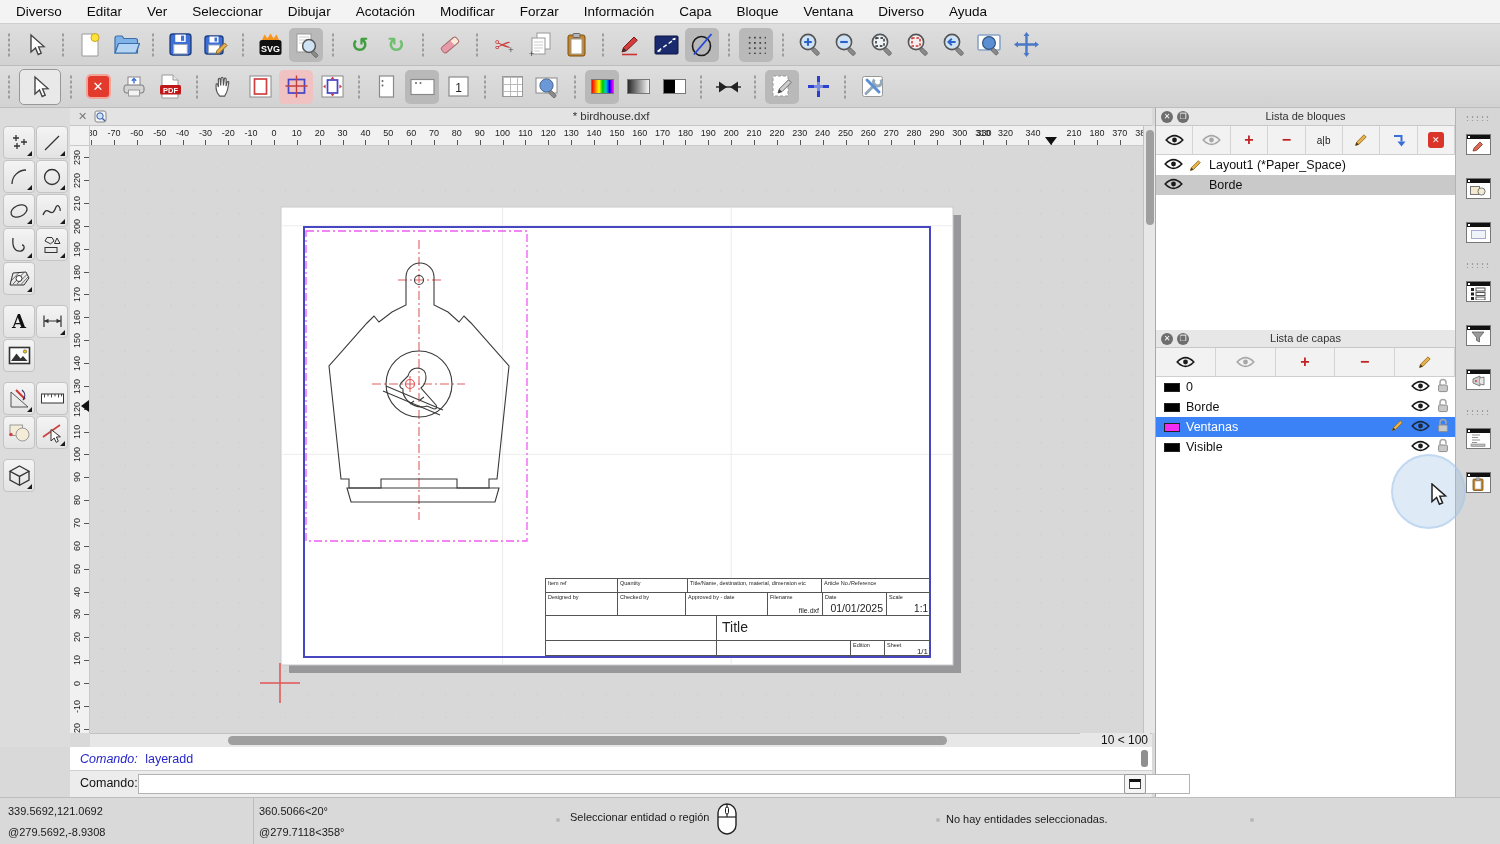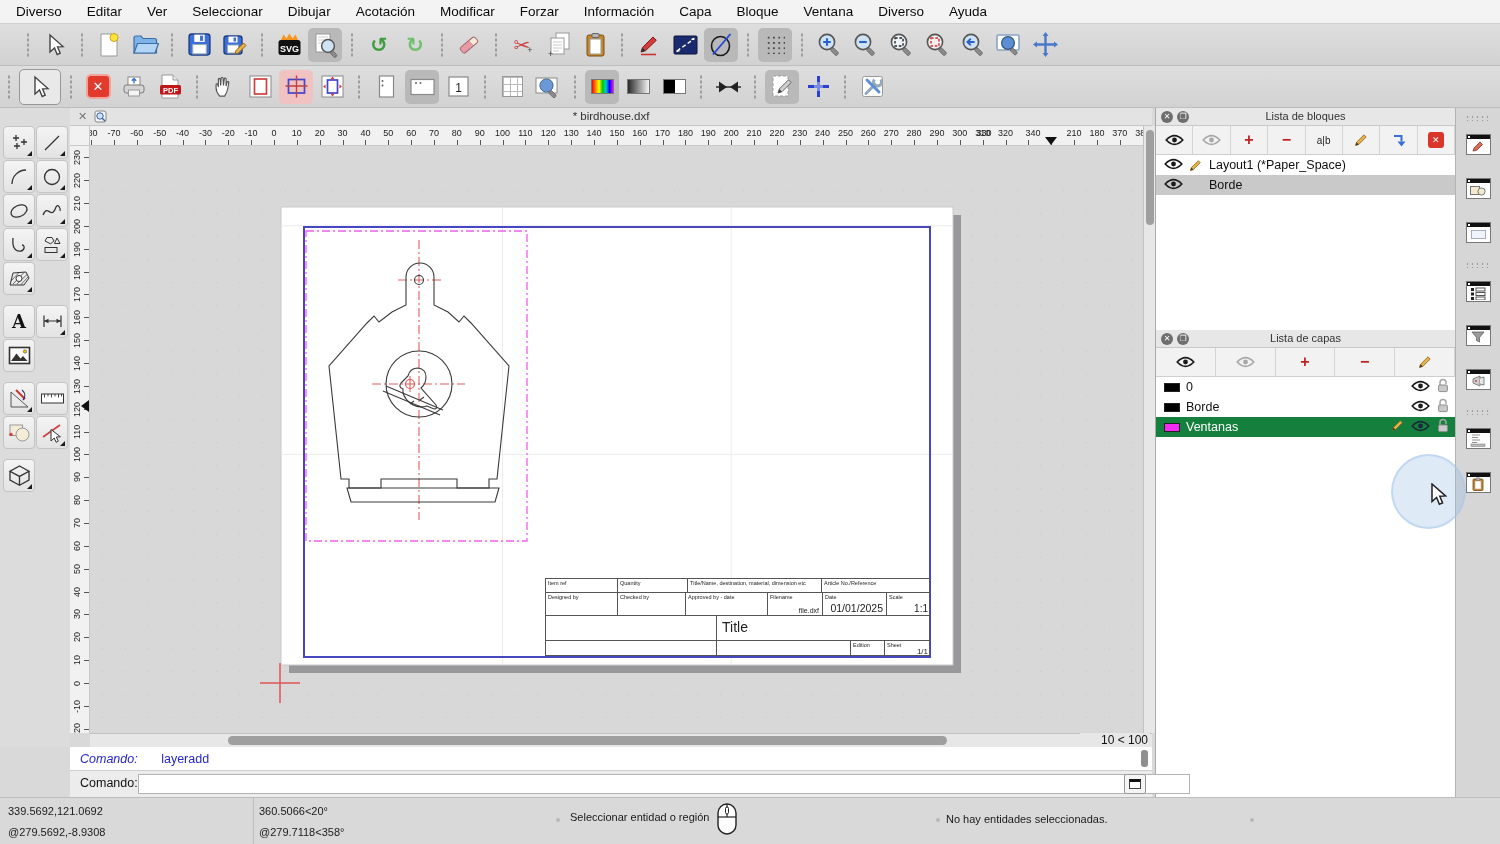--- a/index.html
+++ b/index.html
@@ -4,21 +4,21 @@
 <style>
   *{margin:0;padding:0;box-sizing:border-box;}
   html,body{width:1500px;height:844px;overflow:hidden;}
   body{font-family:"Liberation Sans","DejaVu Sans",sans-serif;background:#d9d9d9;color:#111;}
   #app{position:relative;width:1500px;height:844px;background:#d9d9d9;}
   
   .menubar{position:absolute;left:0;top:0;width:1500px;height:24px;background:#f3f3f3;border-bottom:1px solid #cfcfcf;display:flex;align-items:center;gap:25px;padding-left:16px;font-size:13.5px;color:#0a0a0a;}
   .menubar span{white-space:nowrap;}
   
   .tbrow{position:absolute;left:0;width:1500px;height:42px;background:linear-gradient(#dedede,#d2d2d2);border-bottom:1px solid #bdbdbd;display:flex;align-items:center;}
-  #tb1{top:24px;padding-left:19px;} #tb2{top:66px;}
+  #tb1{top:24px;} #tb2{top:66px;}
   .tbsep{width:4px;height:26px;margin:0 7px;background-image:radial-gradient(#9d9d9d 1px,transparent 1.2px);background-size:4px 5px;background-position:center;}
   .tbtn{width:34px;height:34px;border-radius:5px;display:flex;align-items:center;justify-content:center;flex:0 0 auto;margin:0 1px;}
   .tbtn.on{background:#b9b9b9;}
   .tbtn.pink{background:#f1c2c2;}
   .tbtn.outlined{width:42px;height:36px;border:1.5px solid #979797;background:#e9e9e9;}
   
   #palette{position:absolute;left:0;top:108px;width:70px;height:639px;background:#dcdcdc;padding:18px 0 0 3px;}
   .palrow{display:flex;gap:1px;margin-bottom:1px;}
   .palgap{height:9px;}
   .pal{width:32px;height:33px;background:linear-gradient(#f4f4f4,#e3e3e3);border:1px solid #c4c4c4;border-radius:4px;display:flex;align-items:center;justify-content:center;position:relative;}
@@ -56,21 +56,21 @@
   #layers-panel{top:330px;height:467px;}
   .phead{height:18px;background:#e7e7e7;border-bottom:1px solid #c8c8c8;position:relative;font-size:11px;color:#333;}
   .phead .ptitle{position:absolute;left:0;right:0;top:2px;text-align:center;}
   .pcirc{position:absolute;top:3px;width:12px;height:12px;border-radius:50%;background:#6e6e6e;color:#fff;font-size:8px;line-height:12px;text-align:center;}
   .ptools{display:flex;height:29px;background:#f2f2f2;border-bottom:1px solid #cfcfcf;}
   .ptb{flex:1;display:flex;align-items:center;justify-content:center;border-right:1px solid #d4d4d4;}
   .plist{overflow:hidden;}
   .prow{height:20px;display:flex;align-items:center;font-size:12.5px;padding:0 6px 0 8px;gap:6px;}
   .prow .nm{white-space:nowrap;}
   .prow.gray{background:#c9c9c9;}
-  .prow.sel{background:#15803d;color:#fff;}
+  .prow.sel{background:#3b82f6;color:#fff;}
   .sw{width:16px;height:9px;border:1px solid #555;flex:0 0 auto;}
   .rt{margin-left:auto;display:flex;align-items:center;gap:7px;}
   .plus{color:#c32222;font-weight:bold;font-size:16px;line-height:1;}
   .ab{font-size:10px;color:#222;}
   .delx{width:16px;height:16px;background:#d9352a;border-radius:3px;color:#fff;font-size:9px;line-height:16px;text-align:center;font-weight:bold;}
   
   #dock{position:absolute;left:1455px;top:108px;width:45px;height:689px;background:#d6d6d6;border-left:1px solid #b3b3b3;display:flex;flex-direction:column;align-items:center;padding-top:4px;}
   .dockdots{width:26px;height:6px;background-image:radial-gradient(#9d9d9d 1px,transparent 1.2px);background-size:5px 4px;margin:3px 0 6px;}
   .dbtn{width:34px;height:34px;border-radius:5px;display:flex;align-items:center;justify-content:center;margin-bottom:10px;}
   .dwin{width:25px;height:21px;background:#fff;border:1px solid #777;position:relative;}
@@ -896,20 +896,34 @@
             <span><svg width="19" height="12" viewBox="0 0 19 12">
                 <path d="M1.2,6 Q9.5,-2.8 17.8,6 Q9.5,14.8 1.2,6 Z" fill="none" stroke="#1b2a3a" stroke-width="1.6"></path>
                 <circle cx="9.5" cy="6" r="2.4" fill="#1b2a3a"></circle>
               </svg></span>
             <span><svg width="12" height="15" viewBox="0 0 12 15">
                 <path d="M3,7.2 V4.6 A3,3 0 0 1 9,4.6 V6" fill="none" stroke="#a6a6a6" stroke-width="1.5"></path>
                 <rect x="1.6" y="7" width="8.8" height="6.6" rx="1.1" fill="#c9c9c9" stroke="#8e8e8e"></rect>
               </svg></span>
           </span>
         </div>
+        <div class="prow">
+          <span class="sw" style="background:#000000;border-color:#222"></span>
+          <span class="nm">Visible</span>
+          <span class="rt">
+            <span><svg width="19" height="12" viewBox="0 0 19 12">
+                <path d="M1.2,6 Q9.5,-2.8 17.8,6 Q9.5,14.8 1.2,6 Z" fill="none" stroke="#1a1a1a" stroke-width="1.6"></path>
+                <circle cx="9.5" cy="6" r="2.4" fill="#1a1a1a"></circle>
+              </svg></span>
+            <span><svg width="12" height="15" viewBox="0 0 12 15">
+                <path d="M3,7.2 V4.6 A3,3 0 0 1 9,4.6 V6" fill="none" stroke="#a6a6a6" stroke-width="1.5"></path>
+                <rect x="1.6" y="7" width="8.8" height="6.6" rx="1.1" fill="#c9c9c9" stroke="#8e8e8e"></rect>
+              </svg></span>
+          </span>
+        </div>
       </div>
   </div>
 
   <div id="dock">
       <div class="dockdots"></div>
       <div class="dbtn">
         <span class="dwin">
           <span class="cnt">
             <svg width="13" height="11">
               <path d="M1,10 L2,7 L8,1 L10.5,3.5 L4.5,9.5 Z" fill="#d86a5a" stroke="#7a2a1a" stroke-width="0.7"></path>
@@ -988,21 +1002,21 @@
               <rect x="3" y="4" width="6" height="8" fill="#fff" stroke="#999" stroke-width="0.5"></rect>
               <rect x="4" y="0.8" width="4" height="2.4" rx="0.8" fill="#b5b5b5" stroke="#666" stroke-width="0.5"></rect>
             </svg>
           </span>
         </span>
       </div>
     </div>
 
   <div id="cmdhist">
     <span class="lbl">Comando:</span>
-    <span style="margin-left:20px">layeradd</span>
+    <span style="margin-left:4px">layeradd</span>
     <span class="sb"></span>
   </div>
   <div id="cmdrow">
     <span class="lbl">Comando:</span>
     <input id="cmdinput" value="" style="">
     <span class="btn">
         <span class="mini"></span>
       </span>
   </div>
 

